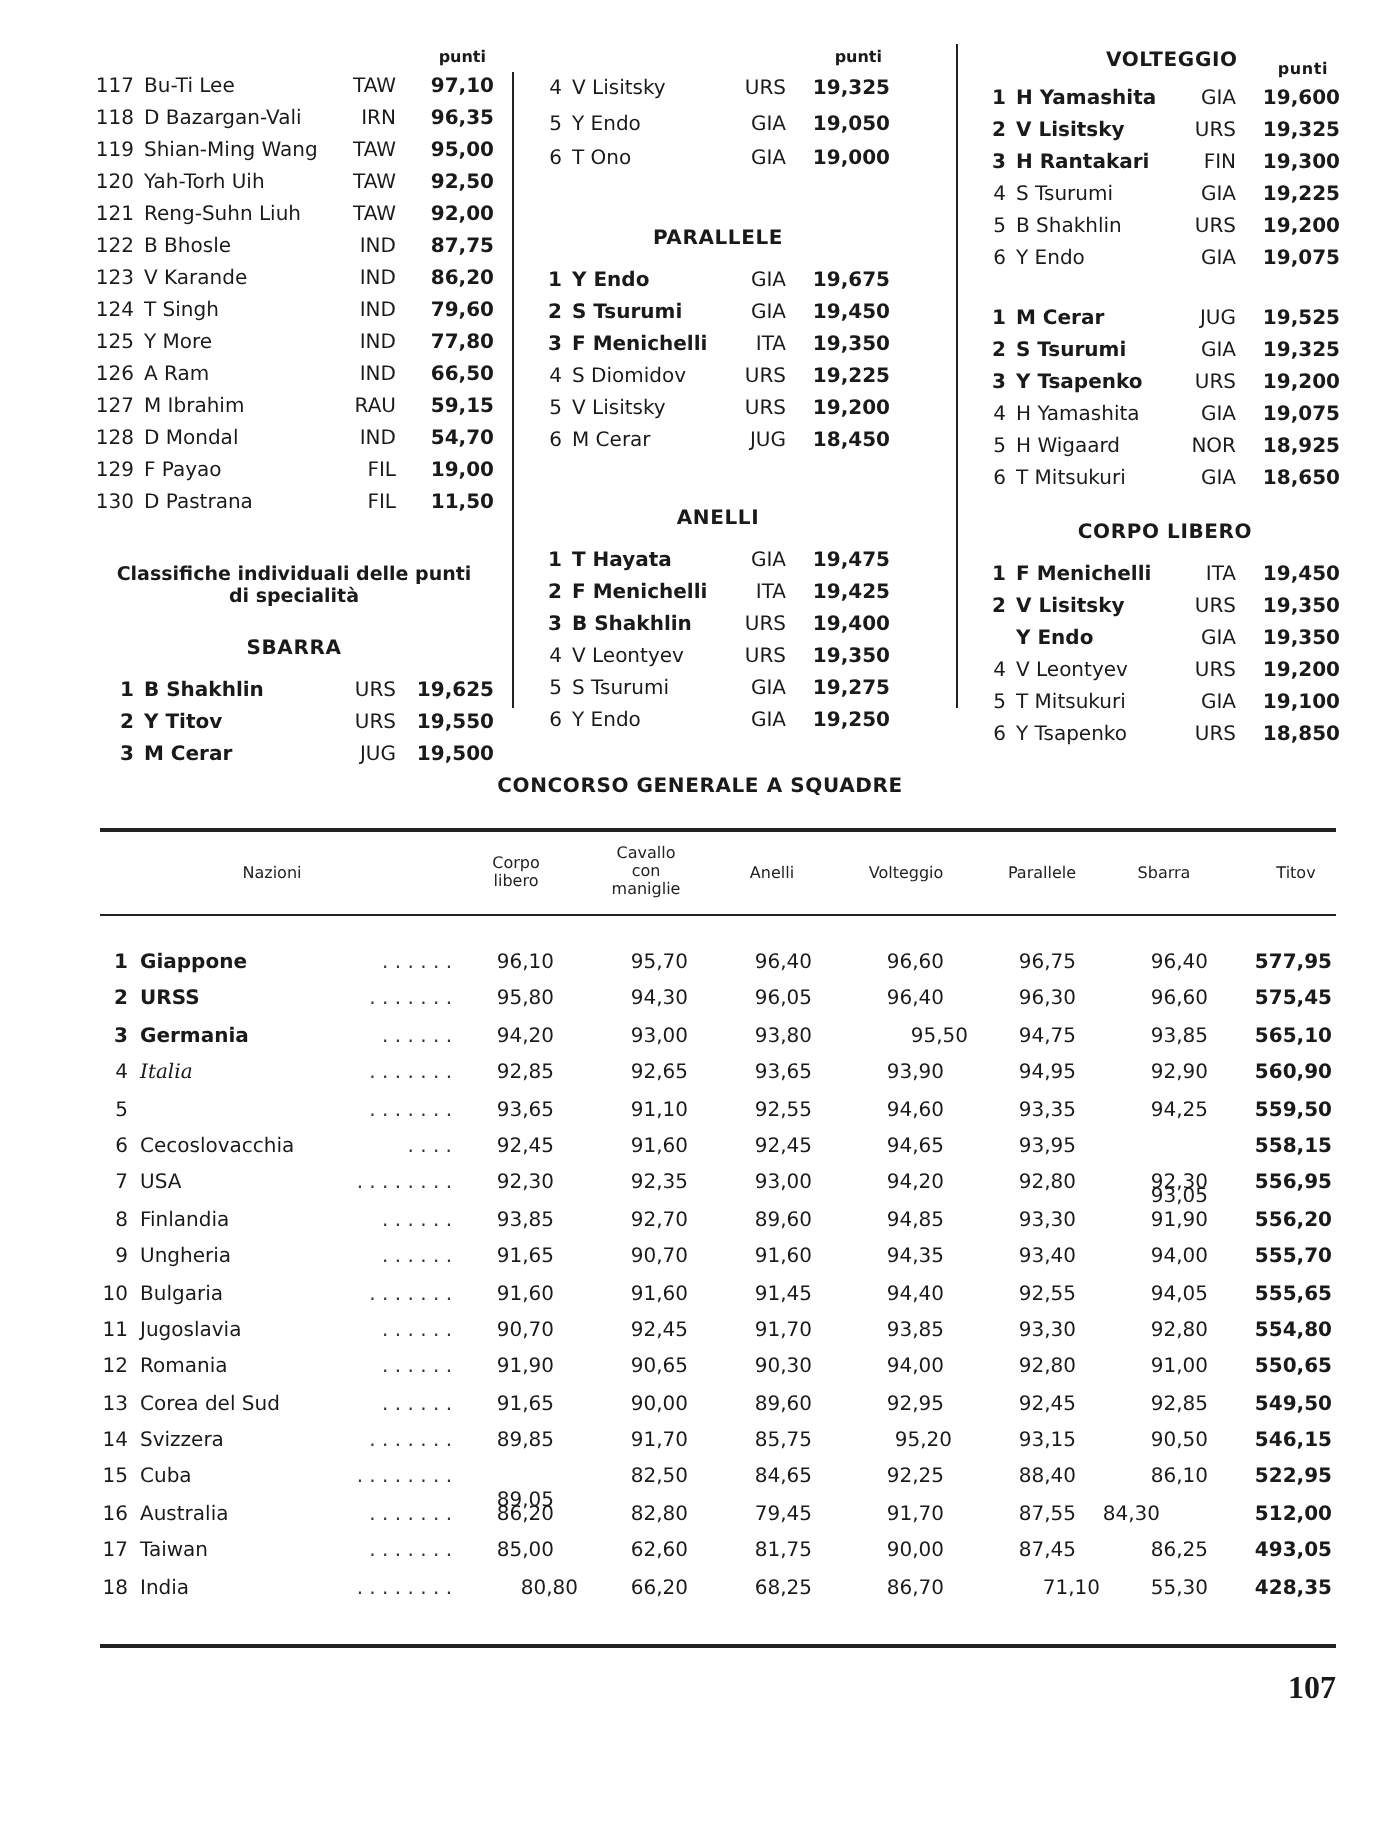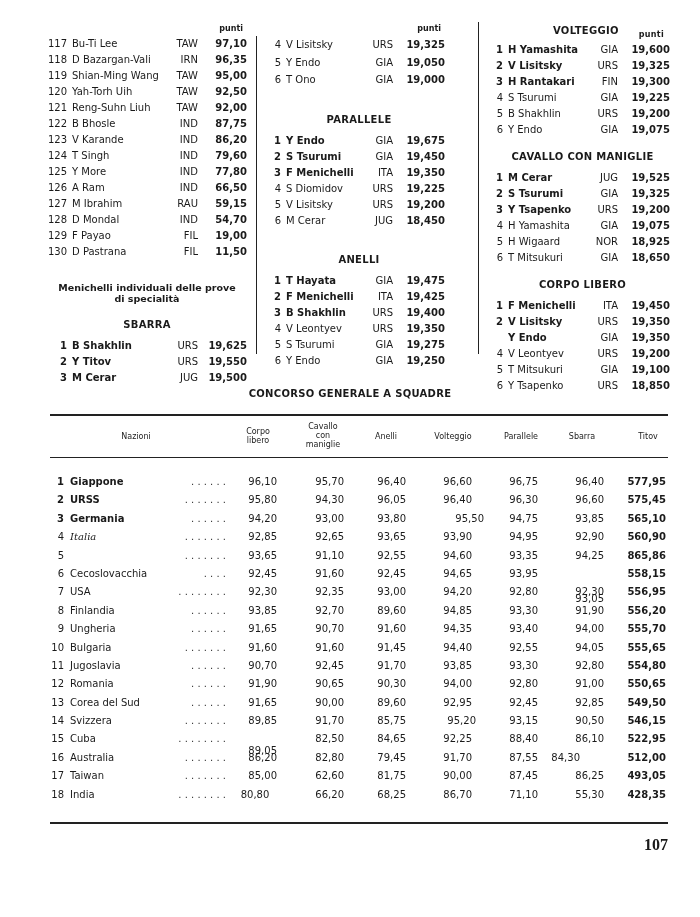--- a/index.html
+++ b/index.html
@@ -134,21 +134,21 @@
         <span class="sc">19,00</span>
       </div>
       <div class="row">
         <span class="rk">130</span>
         <span class="nm">D Pastrana</span>
         <span class="ct">FIL</span>
         <span class="sc">11,50</span>
       </div>
     </div>
   <div class="note">
-    <div>Menichelli individuali delle prove</div>
+    <div>Classifiche individuali delle punti</div>
     <div>di specialità</div>
   </div>
   <div class="section-title">SBARRA</div>
   <div id="c1-sbarra" style="margin-top:4px;">
       <div class="row b">
         <span class="rk">1</span>
         <span class="nm">B Shakhlin</span>
         <span class="ct">URS</span>
         <span class="sc">19,625</span>
       </div>
@@ -312,21 +312,20 @@
         <span class="sc">19,200</span>
       </div>
       <div class="row">
         <span class="rk">6</span>
         <span class="nm">Y Endo</span>
         <span class="ct">GIA</span>
         <span class="sc">19,075</span>
       </div>
     </div>
   <div style="height:10px"></div>
-  <div class="section-title">CAVALLO CON MANIGLIE</div>
   <div id="c3-cavallo" style="margin-top:4px;">
       <div class="row b">
         <span class="rk">1</span>
         <span class="nm">M Cerar</span>
         <span class="ct">JUG</span>
         <span class="sc">19,525</span>
       </div>
       <div class="row b">
         <span class="rk">2</span>
         <span class="nm">S Tsurumi</span>
@@ -474,21 +473,21 @@
     </div>
     <div class="trow">
       <span class="t-rk">5</span>
       <span class="t-dots">. . . . . . .</span>
       <span class="t-v" style="left: 185px;">93,65</span>
       <span class="t-v" style="left: 252px;">91,10</span>
       <span class="t-v" style="left: 314px;">92,55</span>
       <span class="t-v" style="left: 380px;">94,60</span>
       <span class="t-v" style="left: 446px;">93,35</span>
       <span class="t-v" style="left: 512px;">94,25</span>
-      <span class="t-tot">865,86</span>
+      <span class="t-tot">559,50</span>
     </div>
     <div class="trow">
       <span class="t-rk">6</span>
       <span class="t-nm">Cecoslovacchia</span>
       <span class="t-dots">. . . .</span>
       <span class="t-v" style="left: 185px;">92,45</span>
       <span class="t-v" style="left: 252px;">91,60</span>
       <span class="t-v" style="left: 314px;">92,45</span>
       <span class="t-v" style="left: 380px;">94,65</span>
       <span class="t-v" style="left: 446px;">93,95</span>
@@ -624,25 +623,25 @@
       <span class="t-v" style="left: 314px;">81,75</span>
       <span class="t-v" style="left: 380px;">90,00</span>
       <span class="t-v" style="left: 446px;">87,45</span>
       <span class="t-v" style="left: 512px;">86,25</span>
       <span class="t-tot">493,05</span>
     </div>
     <div class="trow">
       <span class="t-rk">18</span>
       <span class="t-nm">India</span>
       <span class="t-dots">. . . . . . . .</span>
-      <span class="t-v" style="left: 184px; text-align: center;">80,80</span>
+      <span class="t-v" style="left: 197px;">80,80</span>
       <span class="t-v" style="left: 252px;">66,20</span>
       <span class="t-v" style="left: 314px;">68,25</span>
       <span class="t-v" style="left: 380px;">86,70</span>
-      <span class="t-v" style="left: 446px;">71,10</span>
+      <span class="t-v" style="left: 458px;">71,10</span>
       <span class="t-v" style="left: 512px;">55,30</span>
       <span class="t-tot">428,35</span>
     </div>
   </div>
 
 <div class="hrule" style="top:822px;"></div>
 
 <div class="page-num">107</div>
 
 </body></html>

